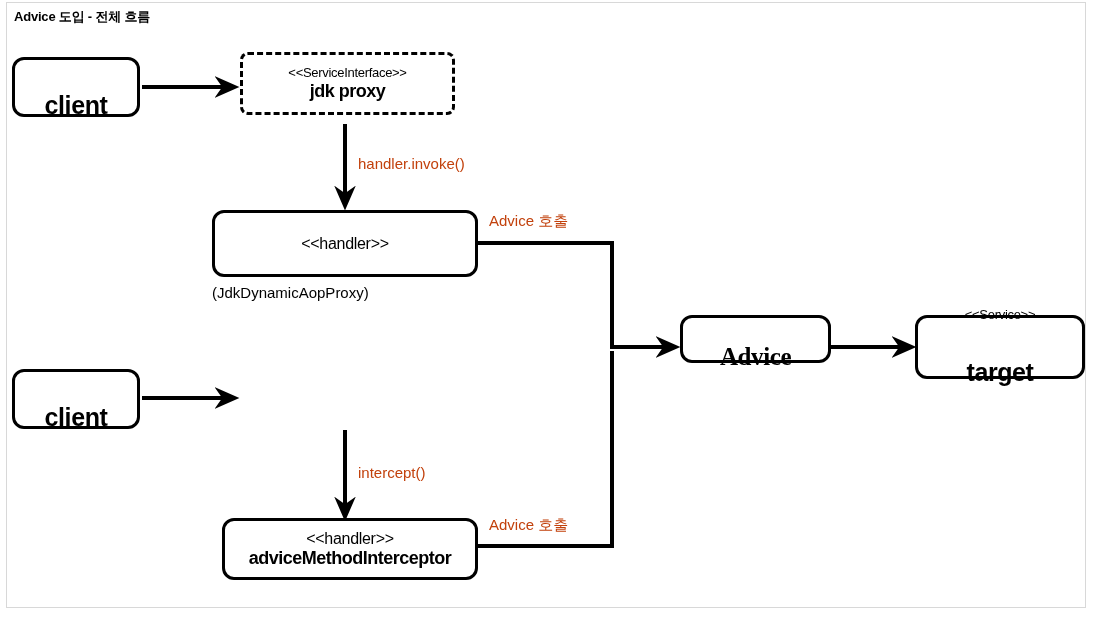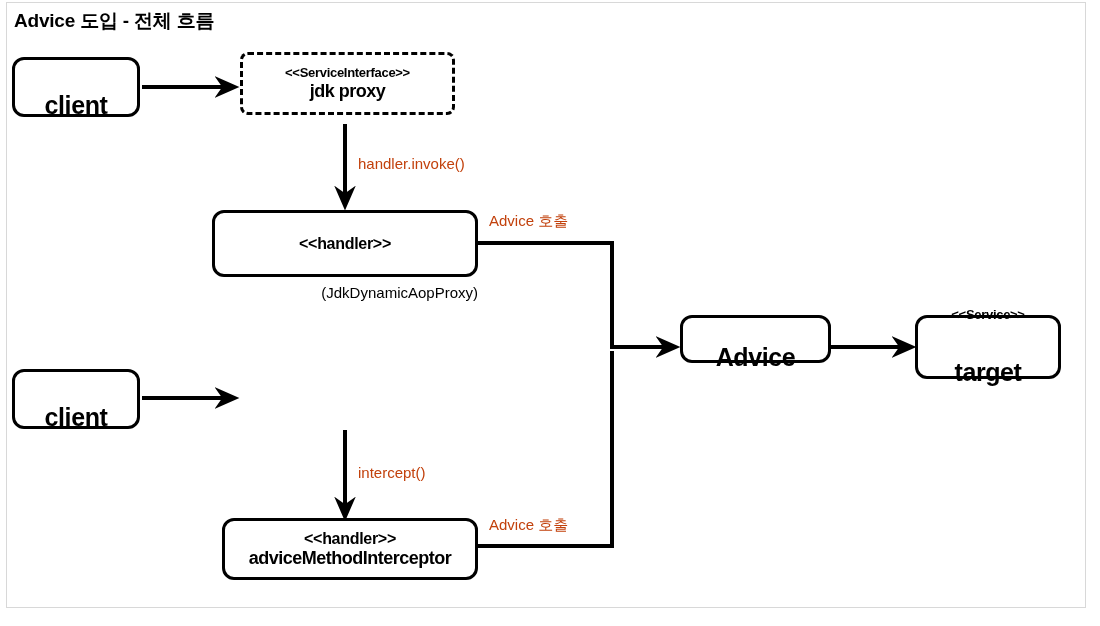--- a/index.html
+++ b/index.html
@@ -24,21 +24,21 @@
     width: 1080px;
     height: 606px;
     border: 1px solid #d8d8d8;
     background: #ffffff;
     box-sizing: border-box;
   }
   .title {
     position: absolute;
     left: 14px;
     top: 8px;
-    font-size: 19px;
+    font-size: 13px;
     font-weight: bold;
     color: #000000;
     letter-spacing: -0.2px;
     white-space: nowrap;
   }
   .node {
     position: absolute;
     box-sizing: border-box;
     background: #ffffff;
     border: 3px solid #000000;
@@ -51,21 +51,21 @@
     text-align: center;
     line-height: 1.12;
   }
   .node.dashed {
     border-style: dashed;
     border-width: 3px;
     border-radius: 8px;
   }
   .stereo {
     font-size: 13px;
-    font-weight: bold;
+    font-weight: normal;
     letter-spacing: -0.3px;
     white-space: nowrap;
   }
   .nname-lg {
     font-size: 25px;
     font-weight: bold;
     letter-spacing: -0.4px;
     white-space: nowrap;
     margin-top: 36px;
   }
@@ -73,21 +73,21 @@
     font-size: 19px;
     font-weight: bold;
     letter-spacing: -0.5px;
     white-space: nowrap;
   }
   .caption {
     position: absolute;
     font-size: 15px;
     color: #000000;
     white-space: nowrap;
-    text-align: right;
+    text-align: left;
   }
   .edge-label {
     position: absolute;
     font-size: 15px;
     color: #c2410c;
     white-space: nowrap;
   }
   svg.wires {
     position: absolute;
     left: 0;
@@ -144,25 +144,25 @@
   <div class="node" style="left:12px; top:369px; width:128px; height:60px;">
     <span class="nname-lg">client</span>
   </div>
 
 
   <div class="node" style="left:222px; top:518px; width:256px; height:62px;">
     <span class="stereo" style="font-size:16px;">&lt;&lt;handler&gt;&gt;</span>
     <span class="nname-md" style="font-size:18px;">adviceMethodInterceptor</span>
   </div>
 
-  <div class="node" style="left:680px; top:315px; width:151px; height:48px;">
+  <div class="node" style="left:680px; top:315px; width:151px; height:48px;font-family:Liberation Serif, serif;">
     <span class="nname-lg">Advice</span>
   </div>
 
-  <div class="node" style="left:915px; top:315px; width:146px; height:64px;">
+  <div class="node" style="left:915px; top:315px; width:170px; height:64px;">
     <span class="stereo">&lt;&lt;Service&gt;&gt;</span>
     <span class="nname-lg">target</span>
   </div>
 
   <div class="edge-label" style="left:358px; top:155px;">handler.invoke()</div>
   <div class="edge-label" style="left:489px; top:212px;">Advice 호출</div>
   <div class="edge-label" style="left:358px; top:464px;">intercept()</div>
   <div class="edge-label" style="left:489px; top:516px;">Advice 호출</div>
 </div>
 

